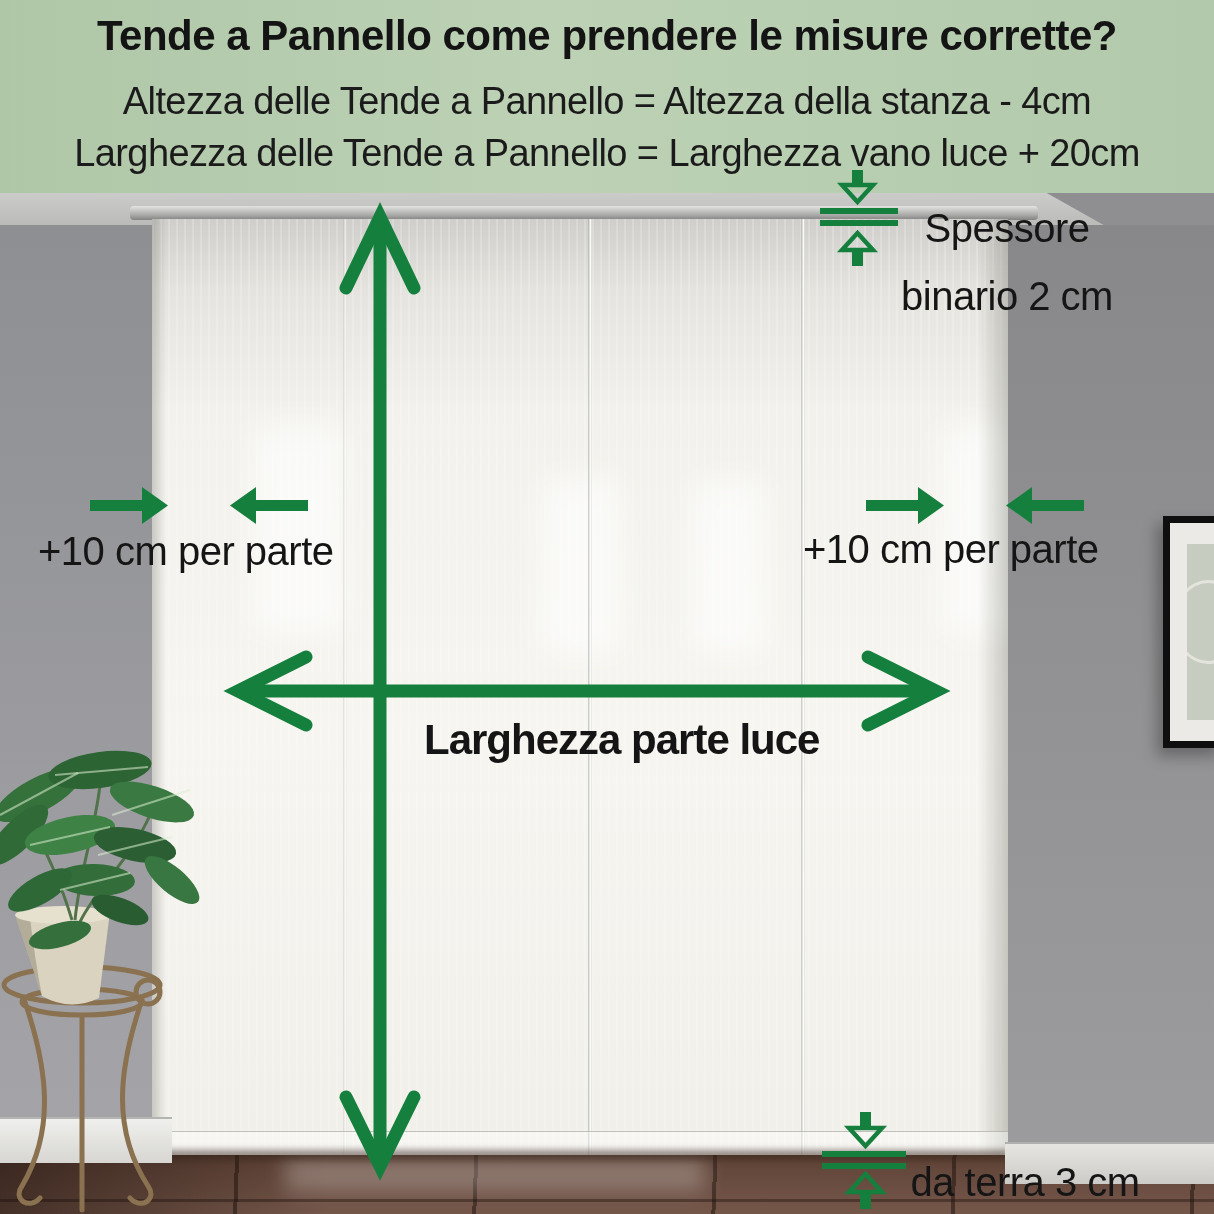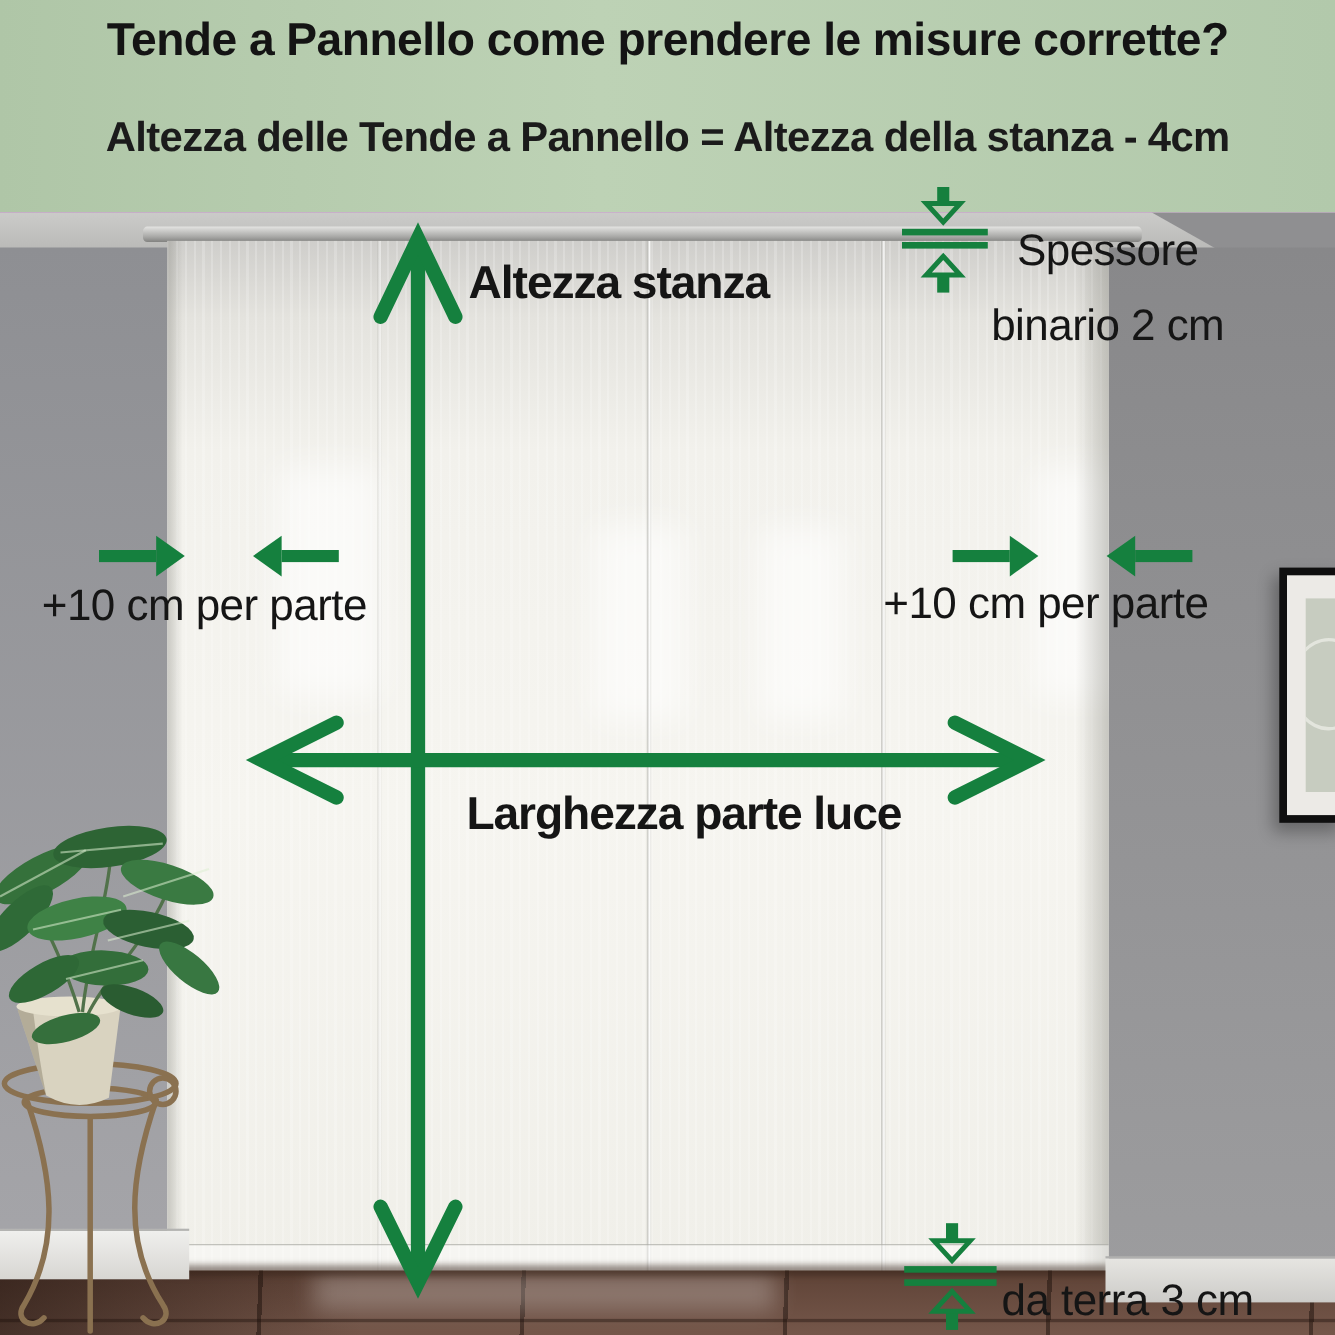--- a/index.html
+++ b/index.html
@@ -15,21 +15,21 @@
     left:0;top:0;width:1214px;height:193px;z-index:8;
     background:linear-gradient(90deg,#afc6a7 0%,#bdd2b5 45%,#b2c9ab 100%);
     text-align:center;
   }
   .header .title{
     position:absolute;left:0;top:12px;width:100%;
     font-size:42px;font-weight:700;letter-spacing:-0.5px;color:#141414;
   }
   .header .formula{
     position:absolute;left:0;width:100%;
-    font-size:38px;font-weight:700;letter-spacing:-0.6px;color:#1b1b1b;margin-top:24px;
+    font-size:38px;font-weight:400;letter-spacing:-0.6px;color:#1b1b1b;
   }
   .header .f1{top:80px;}
   .header .f2{top:132px;}
   .ceiling{left:0;top:193px;width:1214px;height:39px;
     background:linear-gradient(180deg,#cbcbc9,#b7b7b5);z-index:1;}
   .ceiling-corner{left:1010px;top:193px;width:204px;height:39px;background:#8f8f91;
     clip-path:polygon(18% 0,100% 0,100% 100%,52% 100%);z-index:1;}
   .left-wall{left:0;top:225px;width:170px;height:930px;
     background:linear-gradient(180deg,#8e8f93,#a5a5a9);z-index:1;}
   .right-wall{left:1005px;top:225px;width:209px;height:930px;
@@ -100,20 +100,21 @@
   .lbl-spazio2{left:895px;top:1160px;width:260px;}
 </style>
 </head>
 <body>
 
 <div class="stage">
 
   <div class="abs header">
     <div class="title">Tende a Pannello come prendere le misure corrette?</div>
     <div class="formula f1">Altezza delle Tende a Pannello = Altezza della stanza - 4cm</div>
+    <div class="formula f2">Larghezza delle Tende a Pannello = Larghezza vano luce + 20cm</div>
   </div>
 
   <div class="abs ceiling"></div>
   <div class="abs ceiling-corner"></div>
   <div class="abs left-wall"></div>
   <div class="abs right-wall"></div>
   <div class="abs track"></div>
 
   <div class="abs curtain">
     <div class="glow g1"></div>
@@ -228,21 +229,20 @@
         <rect x="860" y="1112" width="11" height="17"></rect>
         <rect x="860" y="1192" width="11" height="17"></rect>
       </g>
       <g fill="none" stroke="#15803e" stroke-width="4.5">
         <path d="M849 1128 H882 L865.5 1146 Z"></path>
         <path d="M849 1192 H882 L865.5 1174 Z"></path>
       </g>
     </g>
   </svg>
 
-  <div class="label bold lbl-altezza">Altezza stanza</div>
   <div class="label bold lbl-larghezza">Larghezza parte luce</div>
   <div class="label reg ctr lbl-spessore1">Spessore</div>
   <div class="label reg ctr lbl-spessore2">binario 2 cm</div>
   <div class="label reg lbl-plus-left">+10 cm per parte</div>
   <div class="label reg lbl-plus-right">+10 cm per parte</div>
   <div class="label reg ctr lbl-spazio2">da terra 3 cm</div>
 
 </div>
 
 </body></html>

